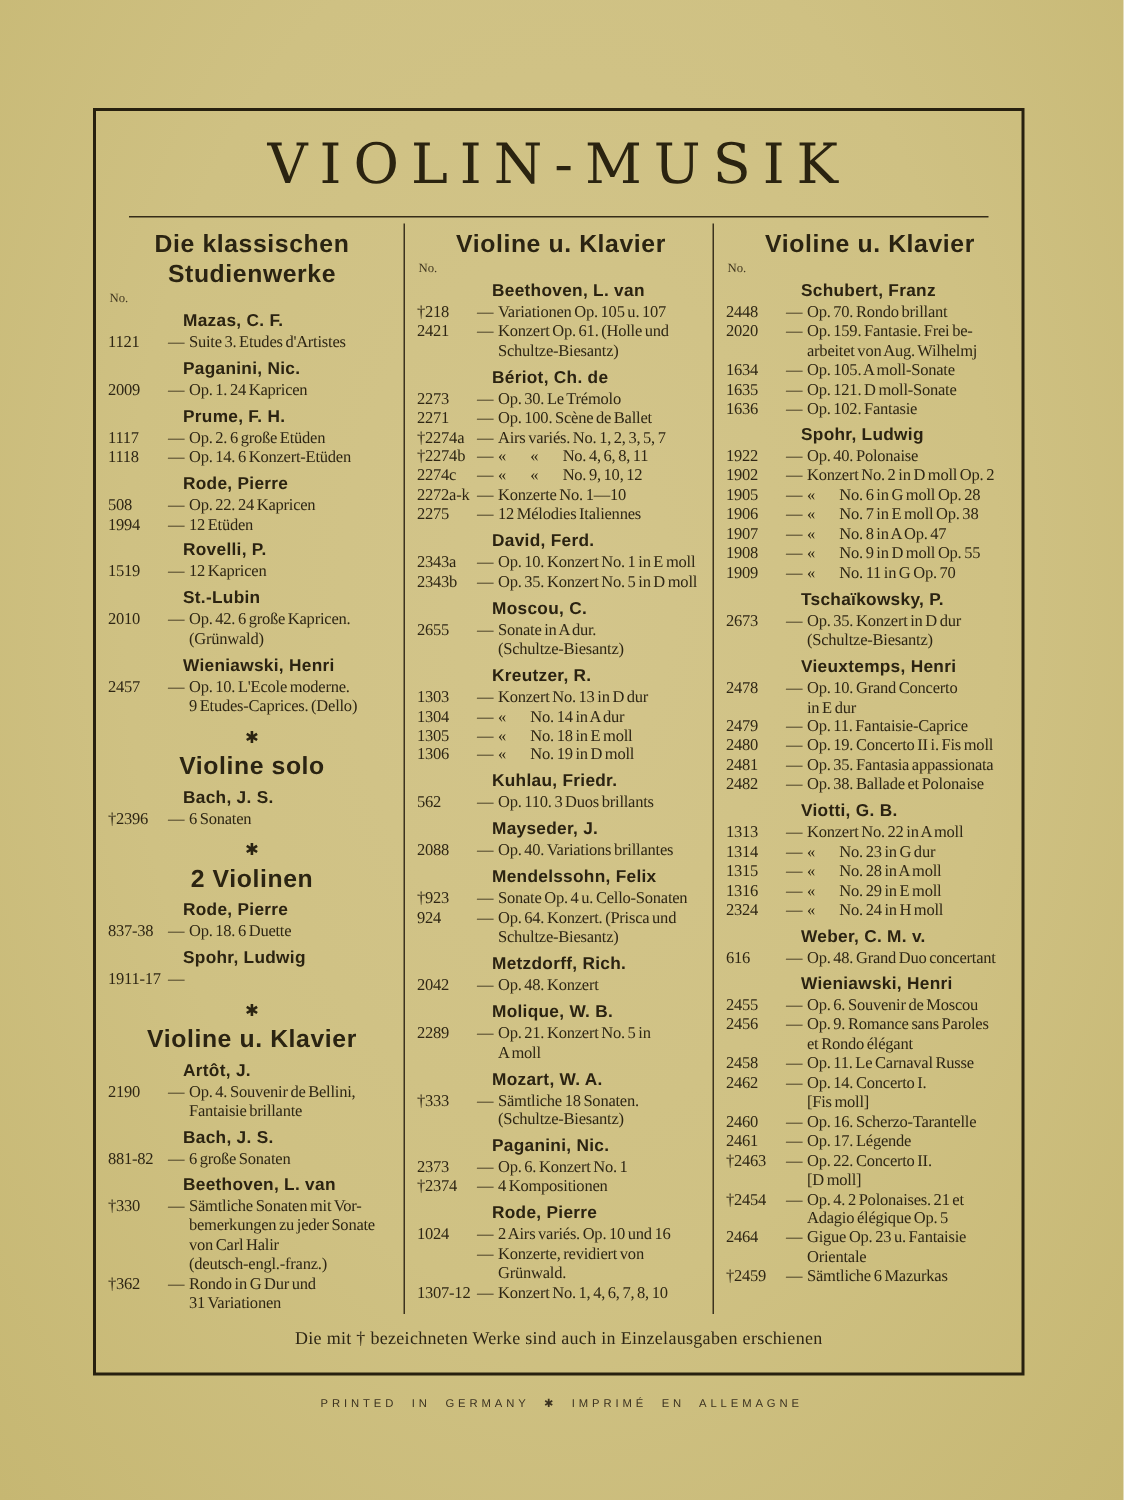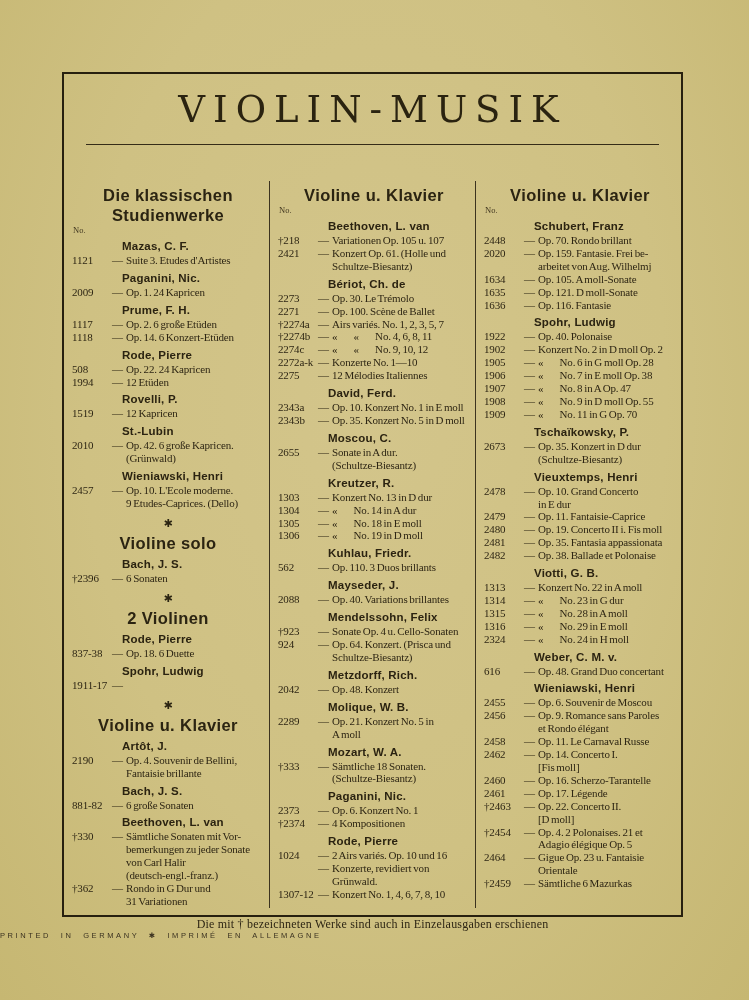--- a/index.html
+++ b/index.html
@@ -24,21 +24,21 @@
     white-space:nowrap;
   }
   .title-rule{
     border:none;border-top:1.6px solid #352c18;
     margin:13px 22px 4px 22px;
   }
   .columns{
     display:flex;align-items:stretch;
     margin:4px 0 0 0;
   }
-  .col{flex:1;min-width:0;padding:2px 5px 0 8px;box-sizing:border-box;margin-top:32px;}
+  .col{flex:1;min-width:0;padding:2px 5px 0 8px;box-sizing:border-box;}
   .col + .col{border-left:1.2px solid #3c331f;}
   .section-heading{
     font-family:"Liberation Sans", sans-serif;
     font-weight:700;font-size:16.5px;line-height:20px;
     text-align:center;white-space:pre-line;
     letter-spacing:0.4px;margin:2px 0 1px 0;color:#2b2412;
   }
   .no-label{
     font-size:8.5px;color:#40361f;margin:1px 0 0 1px;line-height:9px;
   }
@@ -55,20 +55,21 @@
   .entry{display:flex;font-size:11px;line-height:12.9px;letter-spacing:-0.15px;word-spacing:-0.8px;}
   .e-num{width:40px;flex:none;white-space:nowrap;}
   .e-dash{width:14px;flex:none;}
   .e-text{flex:1;min-width:0;white-space:pre-line;}
   .footnote{
     text-align:center;font-size:12px;letter-spacing:0.2px;
     margin-top:9px;color:#2e2614;
   }
   .imprint{
     position:absolute;left:0;right:0;top:931px;
+    text-align:center;
     font-family:"Liberation Sans", sans-serif;
     font-size:7.5px;letter-spacing:2.6px;word-spacing:5px;
     color:#3b3220;
   }
 </style>
 </head>
 <body>
 
 <div class="box">
   <div class="title">VIOLIN-MUSIK</div>
@@ -421,21 +422,21 @@
             <span class="e-text">Op. 105. A moll-Sonate</span>
           </div>
           <div class="entry">
             <span class="e-num">1635</span>
             <span class="e-dash">—</span>
             <span class="e-text">Op. 121. D moll-Sonate</span>
           </div>
           <div class="entry">
             <span class="e-num">1636</span>
             <span class="e-dash">—</span>
-            <span class="e-text">Op. 116. Fantasie</span>
+            <span class="e-text">Op. 102. Fantasie</span>
           </div>
         </div>
         <div class="group">
           <div class="composer">Spohr, Ludwig</div>
           <div class="entry">
             <span class="e-num">1922</span>
             <span class="e-dash">—</span>
             <span class="e-text">Op. 40. Polonaise</span>
           </div>
           <div class="entry">

